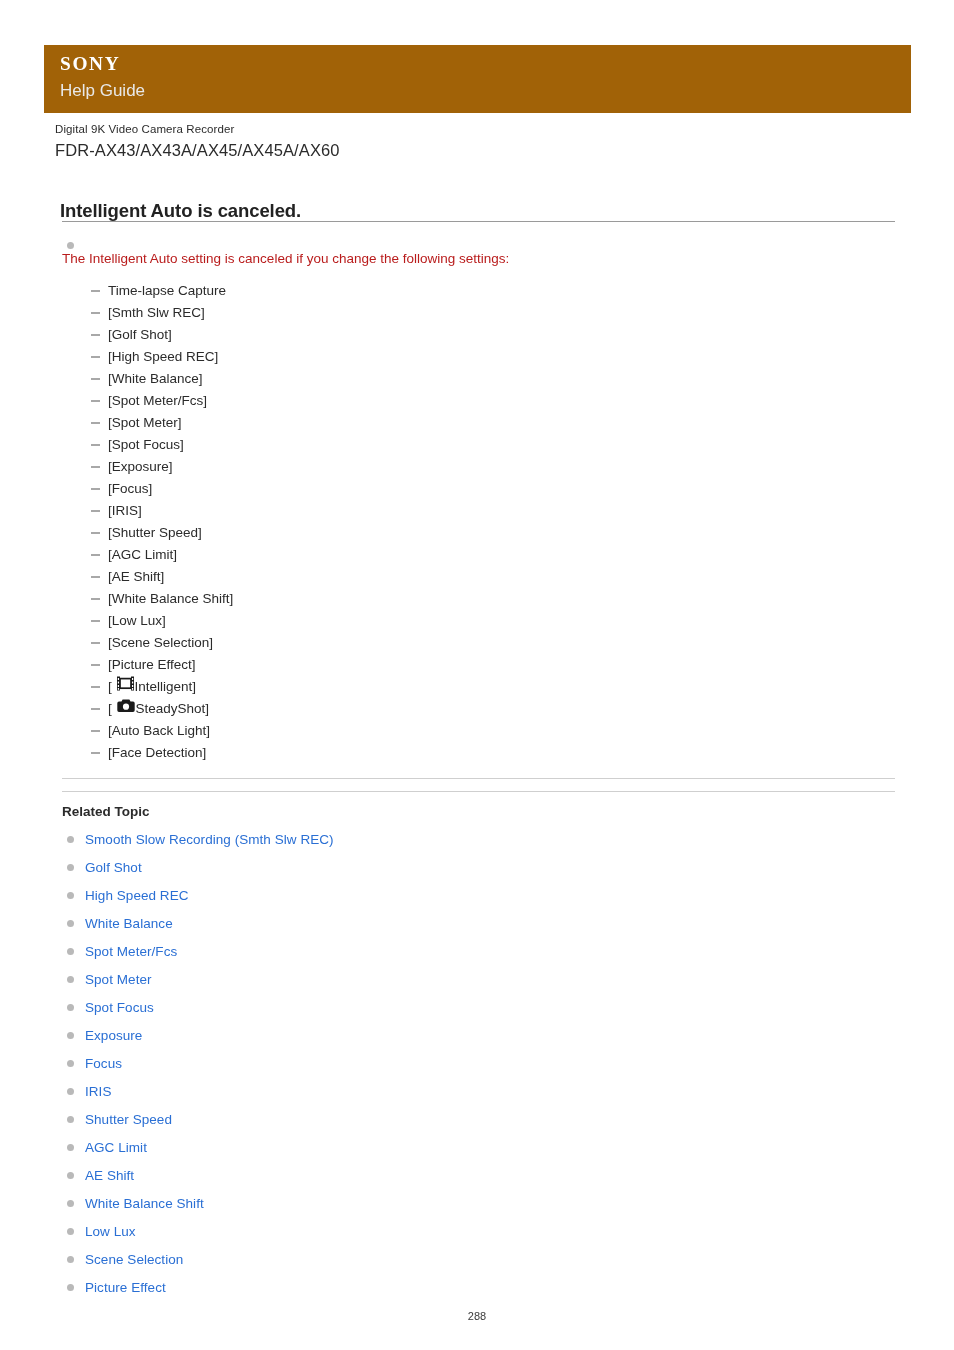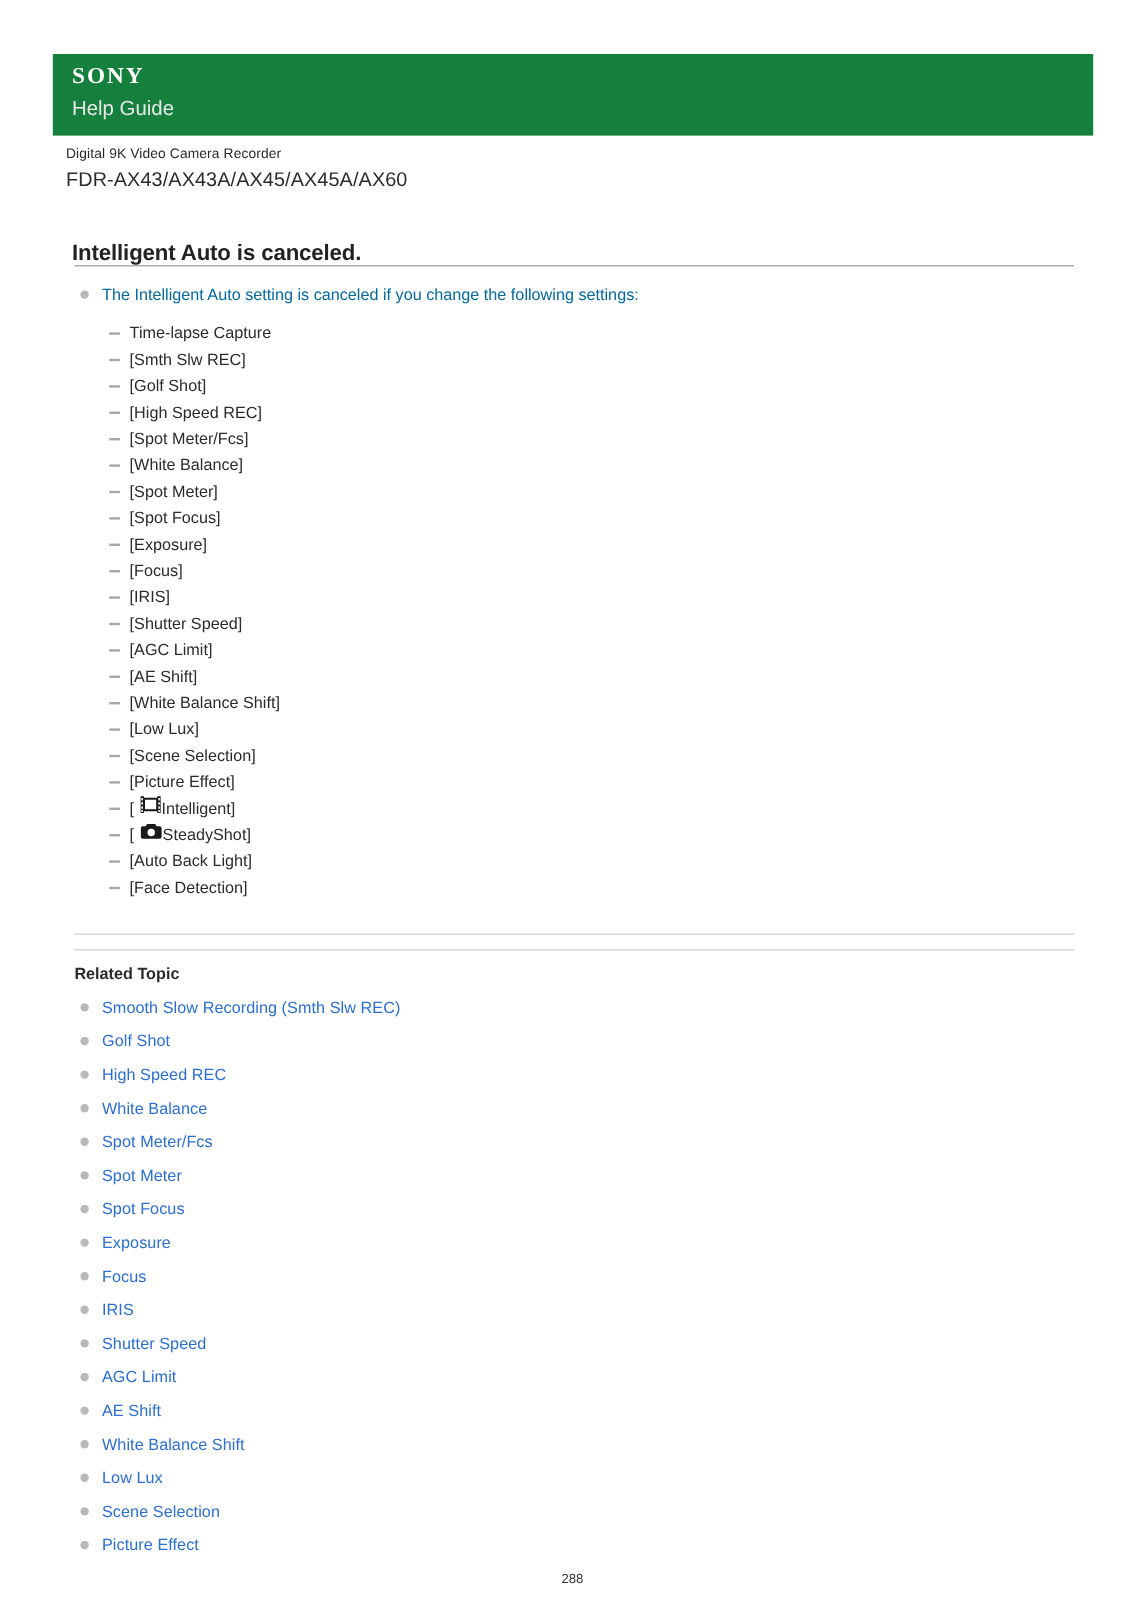--- a/index.html
+++ b/index.html
@@ -16,21 +16,21 @@
     -webkit-font-smoothing: antialiased;
   }
 
   
   .header-bar {
     position: absolute;
     left: 44px;
     top: 45px;
     width: 867px;
     height: 68px;
-    background: #15803d;
+    background: #a16207;
     box-sizing: border-box;
     padding: 8px 0 0 16px;
   }
   .sony-logo {
     font-family: "Liberation Serif", serif;
     font-weight: 700;
     font-size: 19px;
     letter-spacing: 1.6px;
     color: #ffffff;
     line-height: 22px;
@@ -89,21 +89,22 @@
     position: absolute;
     left: 62px;
     top: 236px;
     width: 840px;
   }
   .lead-item {
     display: flex;
     align-items: flex-start;
     font-size: 13.5px;
     line-height: 19px;
-    color: #0369a1;
+    color: #b91c1c;
+    flex-direction: column;
   }
   .dot-bullet {
     width: 7px;
     height: 7px;
     border-radius: 50%;
     background: #b9b9b9;
     flex: 0 0 auto;
     margin: 6px 11px 0 5px;
   }
   .lead-text {
@@ -234,25 +235,25 @@
       <li class="sub-item">
         <span class="dash-bullet"></span>
         <span class="sub-text">[Golf Shot]</span>
       </li>
       <li class="sub-item">
         <span class="dash-bullet"></span>
         <span class="sub-text">[High Speed REC]</span>
       </li>
       <li class="sub-item">
         <span class="dash-bullet"></span>
+        <span class="sub-text">[White Balance]</span>
+      </li>
+      <li class="sub-item">
+        <span class="dash-bullet"></span>
         <span class="sub-text">[Spot Meter/Fcs]</span>
-      </li>
-      <li class="sub-item">
-        <span class="dash-bullet"></span>
-        <span class="sub-text">[White Balance]</span>
       </li>
       <li class="sub-item">
         <span class="dash-bullet"></span>
         <span class="sub-text">[Spot Meter]</span>
       </li>
       <li class="sub-item">
         <span class="dash-bullet"></span>
         <span class="sub-text">[Spot Focus]</span>
       </li>
       <li class="sub-item">

